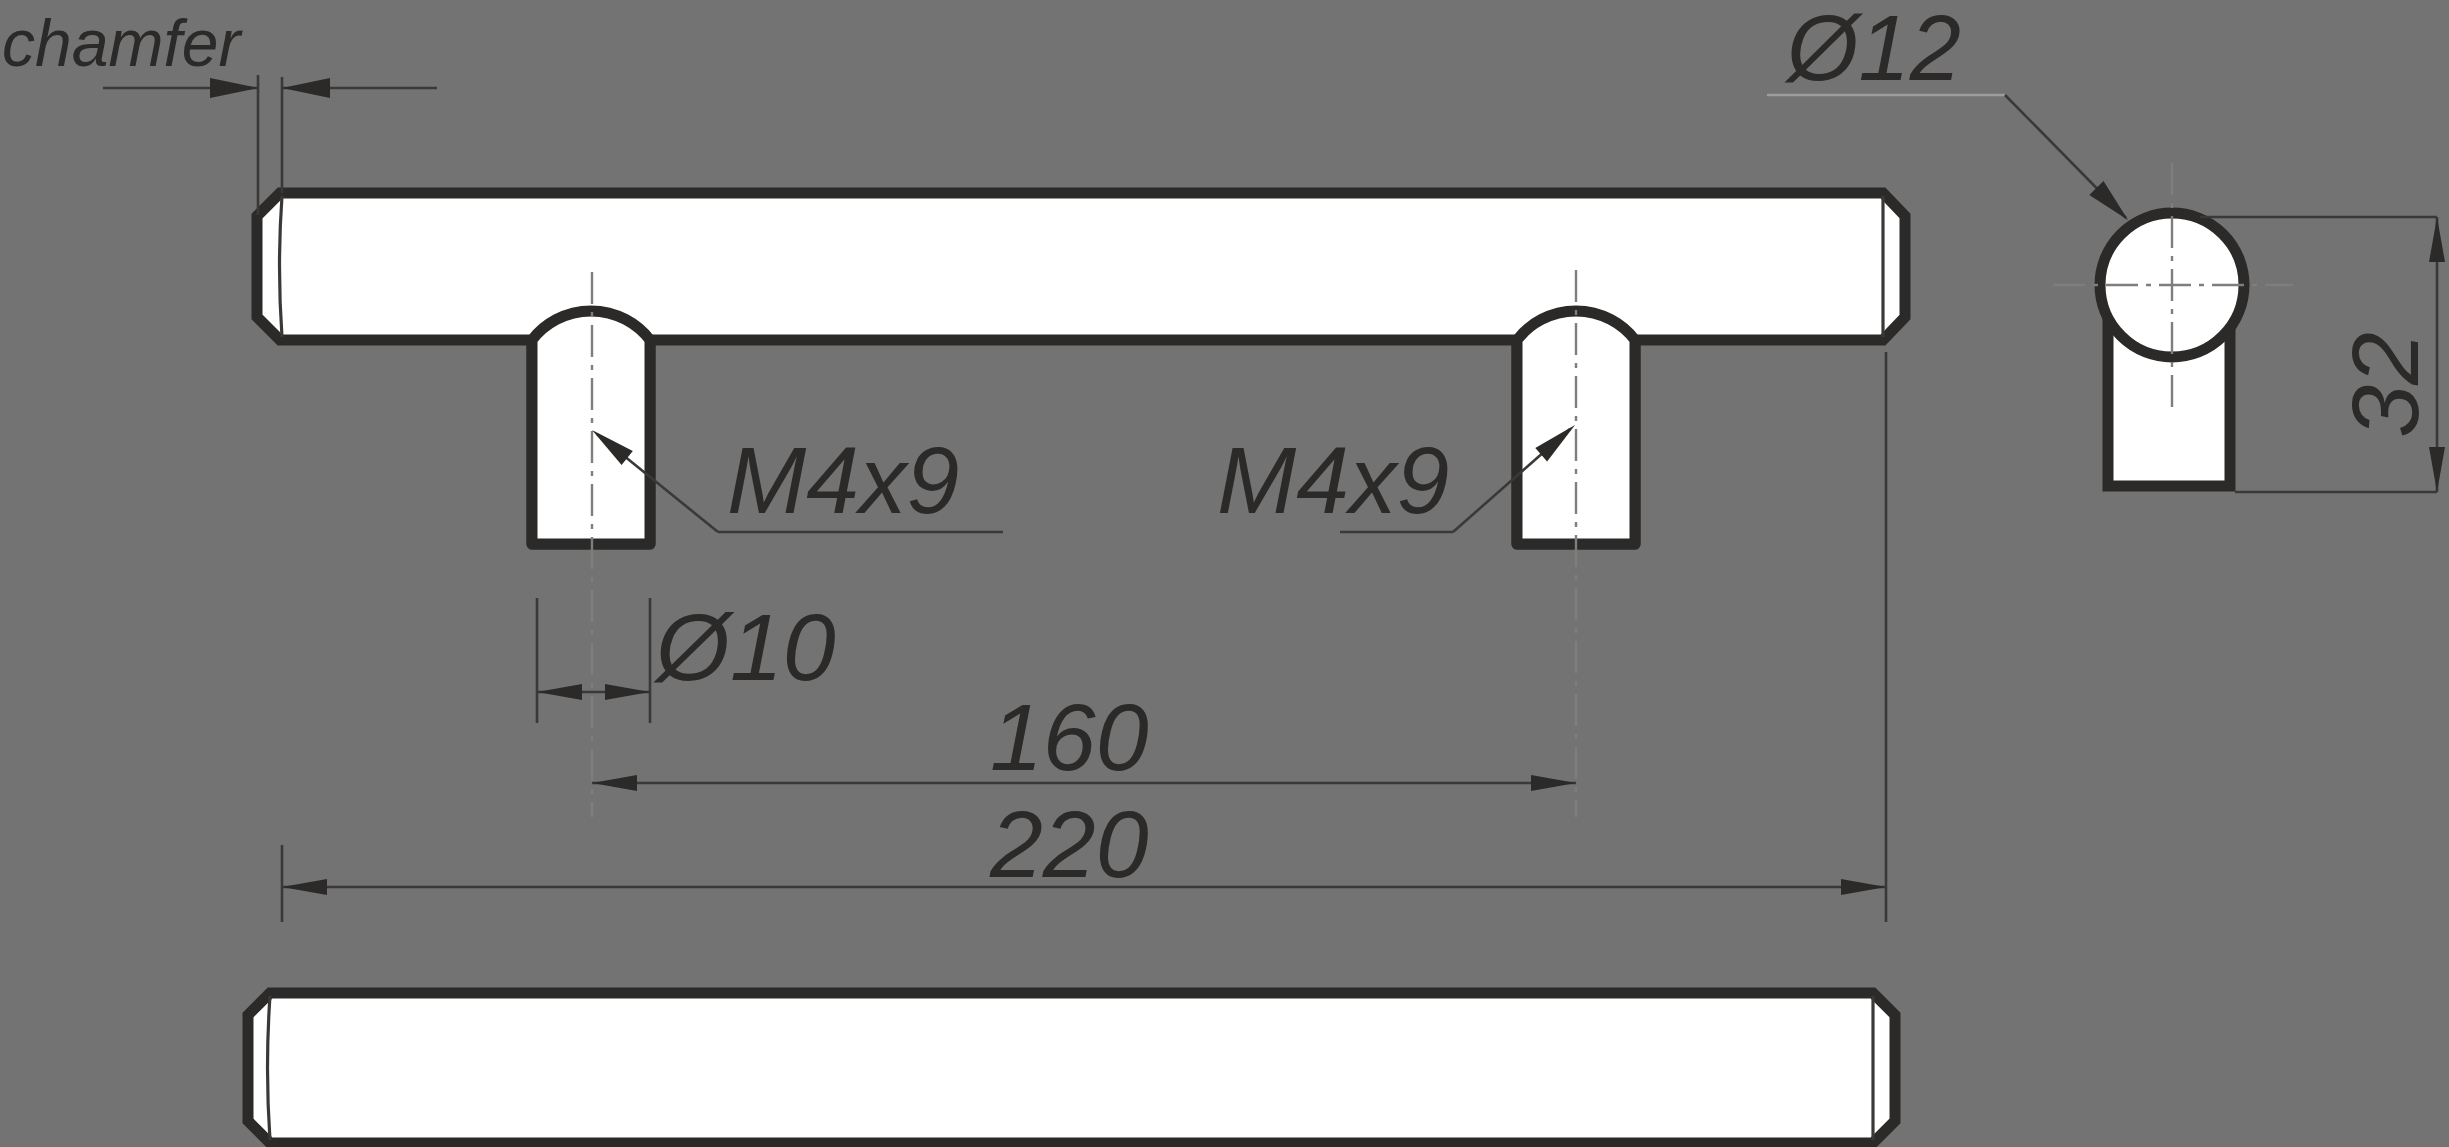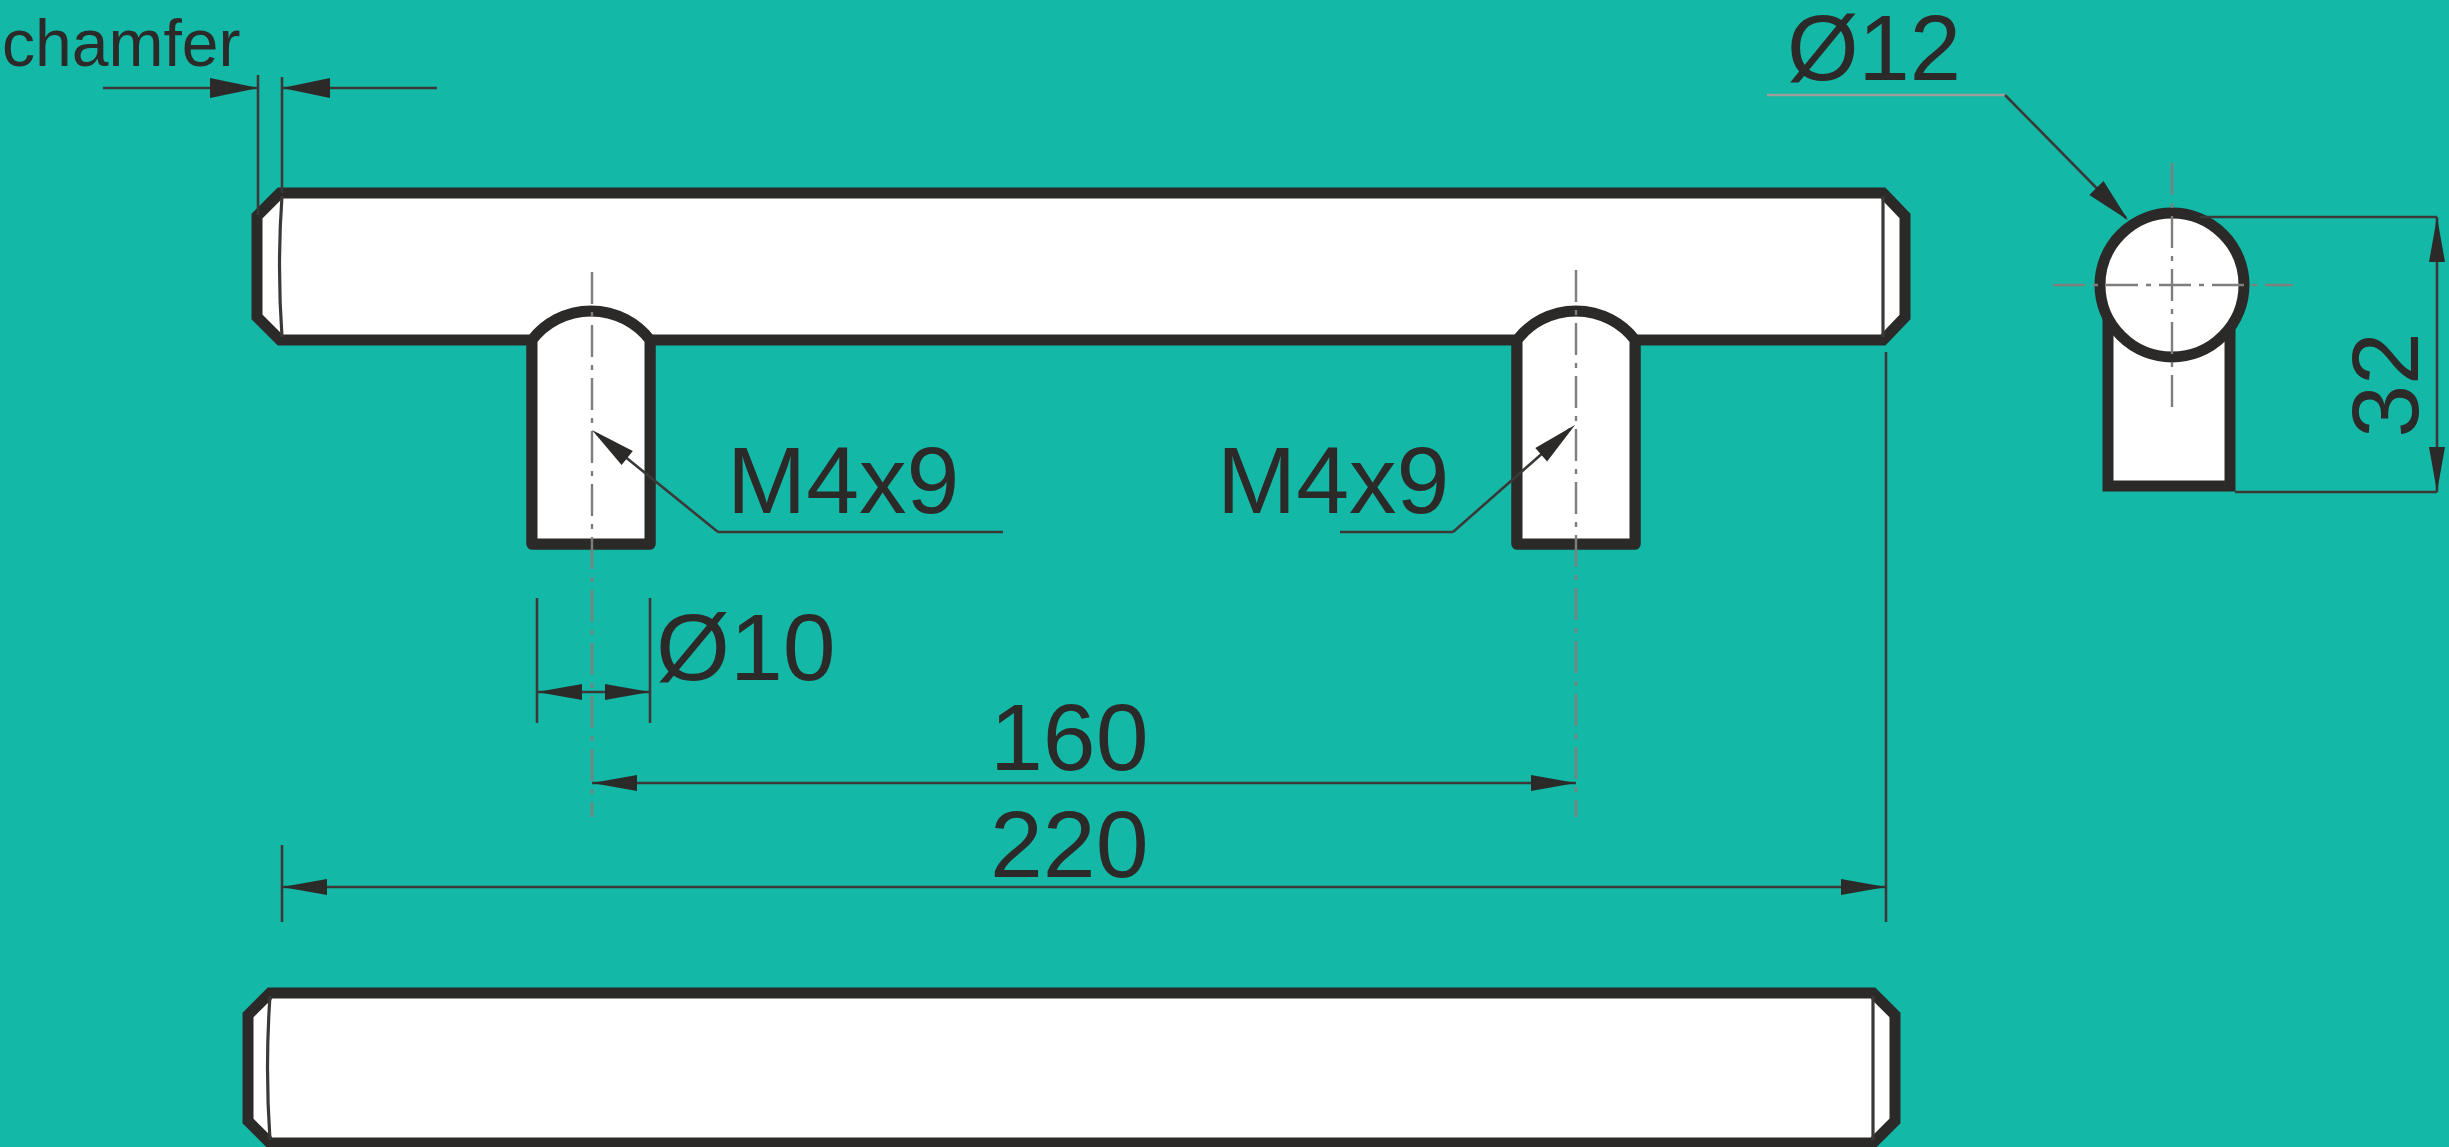--- a/index.html
+++ b/index.html
@@ -3,21 +3,22 @@
 <meta charset="utf-8">
 <style>
   html, body {
     margin: 0;
     padding: 0;
     background: #ffffff;
   }
   .drawing-wrap {
     width: 100%;
     height: 100vh;
-    background: #14b8a6;
+    background: #737373;
+    font-style: italic;
   }
   svg {
     display: block;
     width: 100%;
     height: 100%;
     font-family: "Liberation Sans", "DejaVu Sans", sans-serif;
   }
   .outline {
     fill: #ffffff;
     stroke: #2b2a29;

